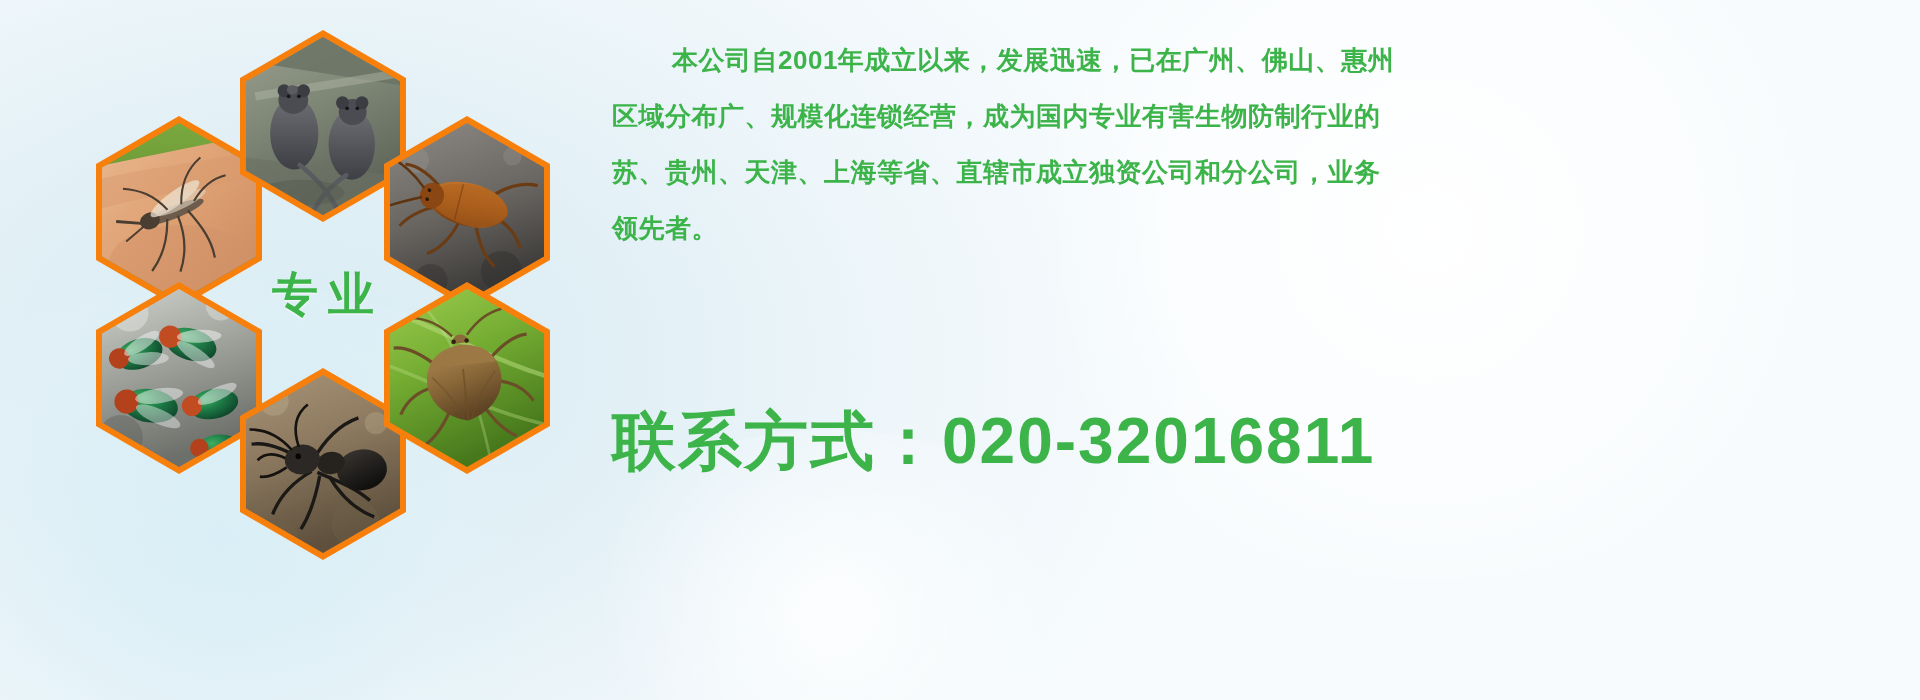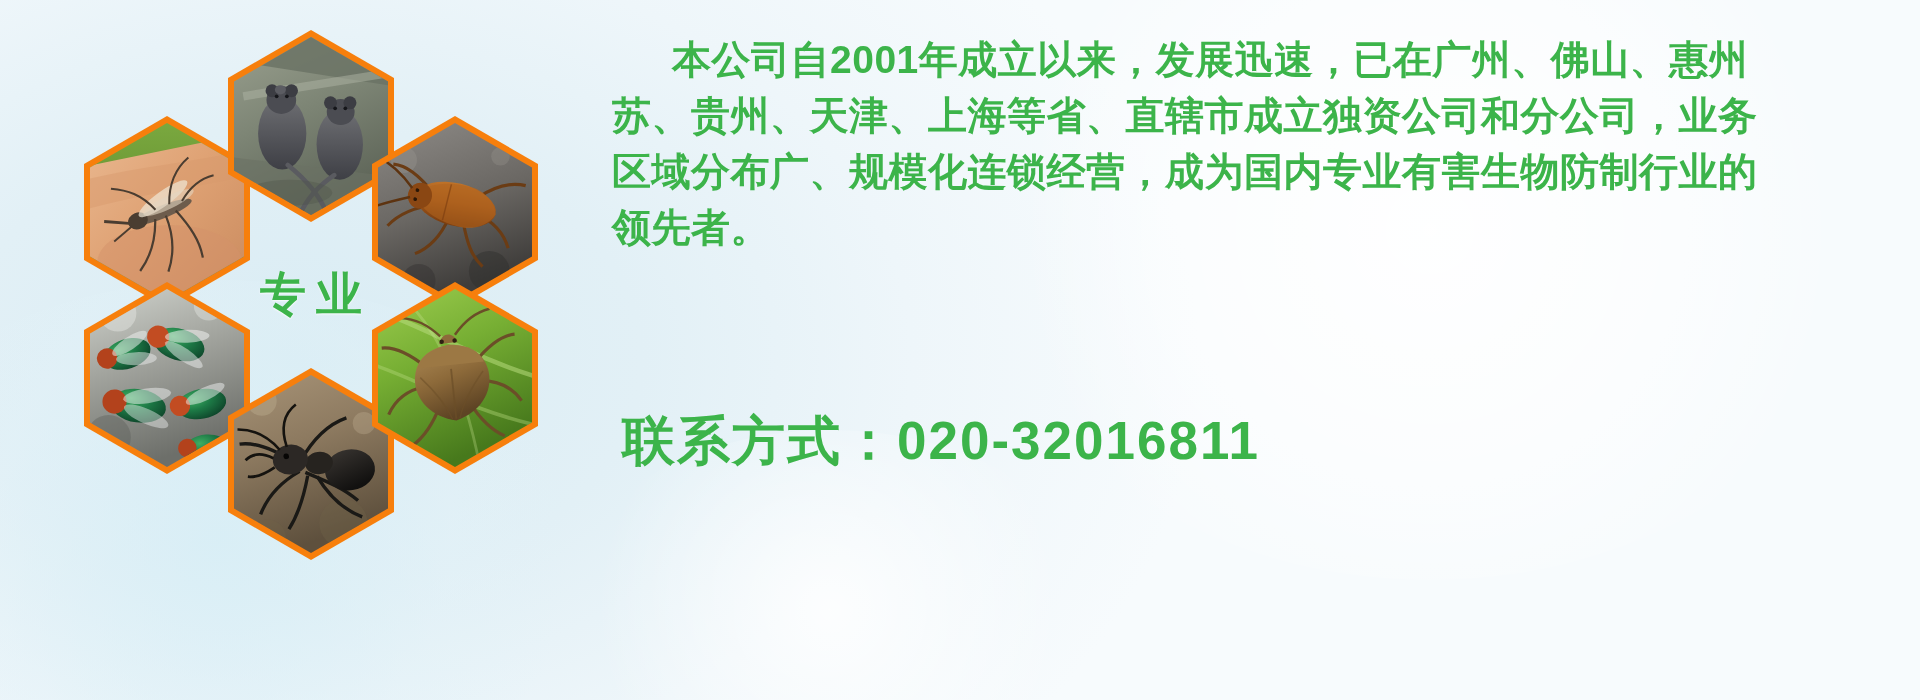--- a/index.html
+++ b/index.html
@@ -40,21 +40,21 @@
   }
   .bloom-c {
     width: 540px; height: 360px;
     left: 560px; top: 430px;
     background: radial-gradient(circle at 50% 50%, rgba(255,255,255,0.85) 0%, rgba(255,255,255,0) 72%);
   }
 
   
   #honeycomb {
     position: absolute;
-    left: 84px;
+    left: 96px;
     top: 8px;
     width: 500px;
     height: 570px;
   }
   .hex {
     position: absolute;
     width: 166px;
     height: 192px;
     -webkit-clip-path: polygon(50% 0%, 100% 25%, 100% 75%, 50% 100%, 0% 75%, 0% 25%);
     clip-path: polygon(50% 0%, 100% 25%, 100% 75%, 50% 100%, 0% 75%, 0% 25%);
@@ -102,42 +102,41 @@
 
   
   #copy {
     position: absolute;
     left: 612px;
     top: 32px;
     width: 1280px;
   }
   .para {
     color: #3cb44a;
-    font-size: 39px;
+    font-size: 26px;
     font-weight: bold;
     line-height: 56px;
     letter-spacing: 0.5px;
     white-space: nowrap;
   }
   .para.first { text-indent: 60px; }
 
   #contact {
     position: absolute;
     left: 612px;
     top: 398px;
     width: 1300px;
   }
   .contact-line {
     color: #3cb44a;
-    font-size: 53px;
+    font-size: 64px;
     font-weight: bold;
     line-height: 86px;
     letter-spacing: 2px;
     white-space: nowrap;
-    margin-left: 10px;
   }
   .contact-line.secondary {
     padding-left: 290px;
   }
 </style>
 </head>
 <body>
 
 <div id="banner">
 
@@ -415,22 +414,22 @@
     <div class="hex pos-label">
       <div class="label-wrap">
         <div class="label-line">专业</div>
       </div>
     </div>
 
   </div>
 
   <div id="copy">
     <div class="para first">本公司自2001年成立以来，发展迅速，已在广州、佛山、惠州</div>
+    <div class="para">区域分布广、规模化连锁经营，成为国内专业有害生物防制行业的</div>
     <div class="para">苏、贵州、天津、上海等省、直辖市成立独资公司和分公司，业务</div>
-    <div class="para">区域分布广、规模化连锁经营，成为国内专业有害生物防制行业的</div>
     <div class="para">领先者。</div>
   </div>
 
   <div id="contact">
     <div class="contact-line">联系方式：020-32016811</div>
   </div>
 
 </div>
 
 </body></html>

